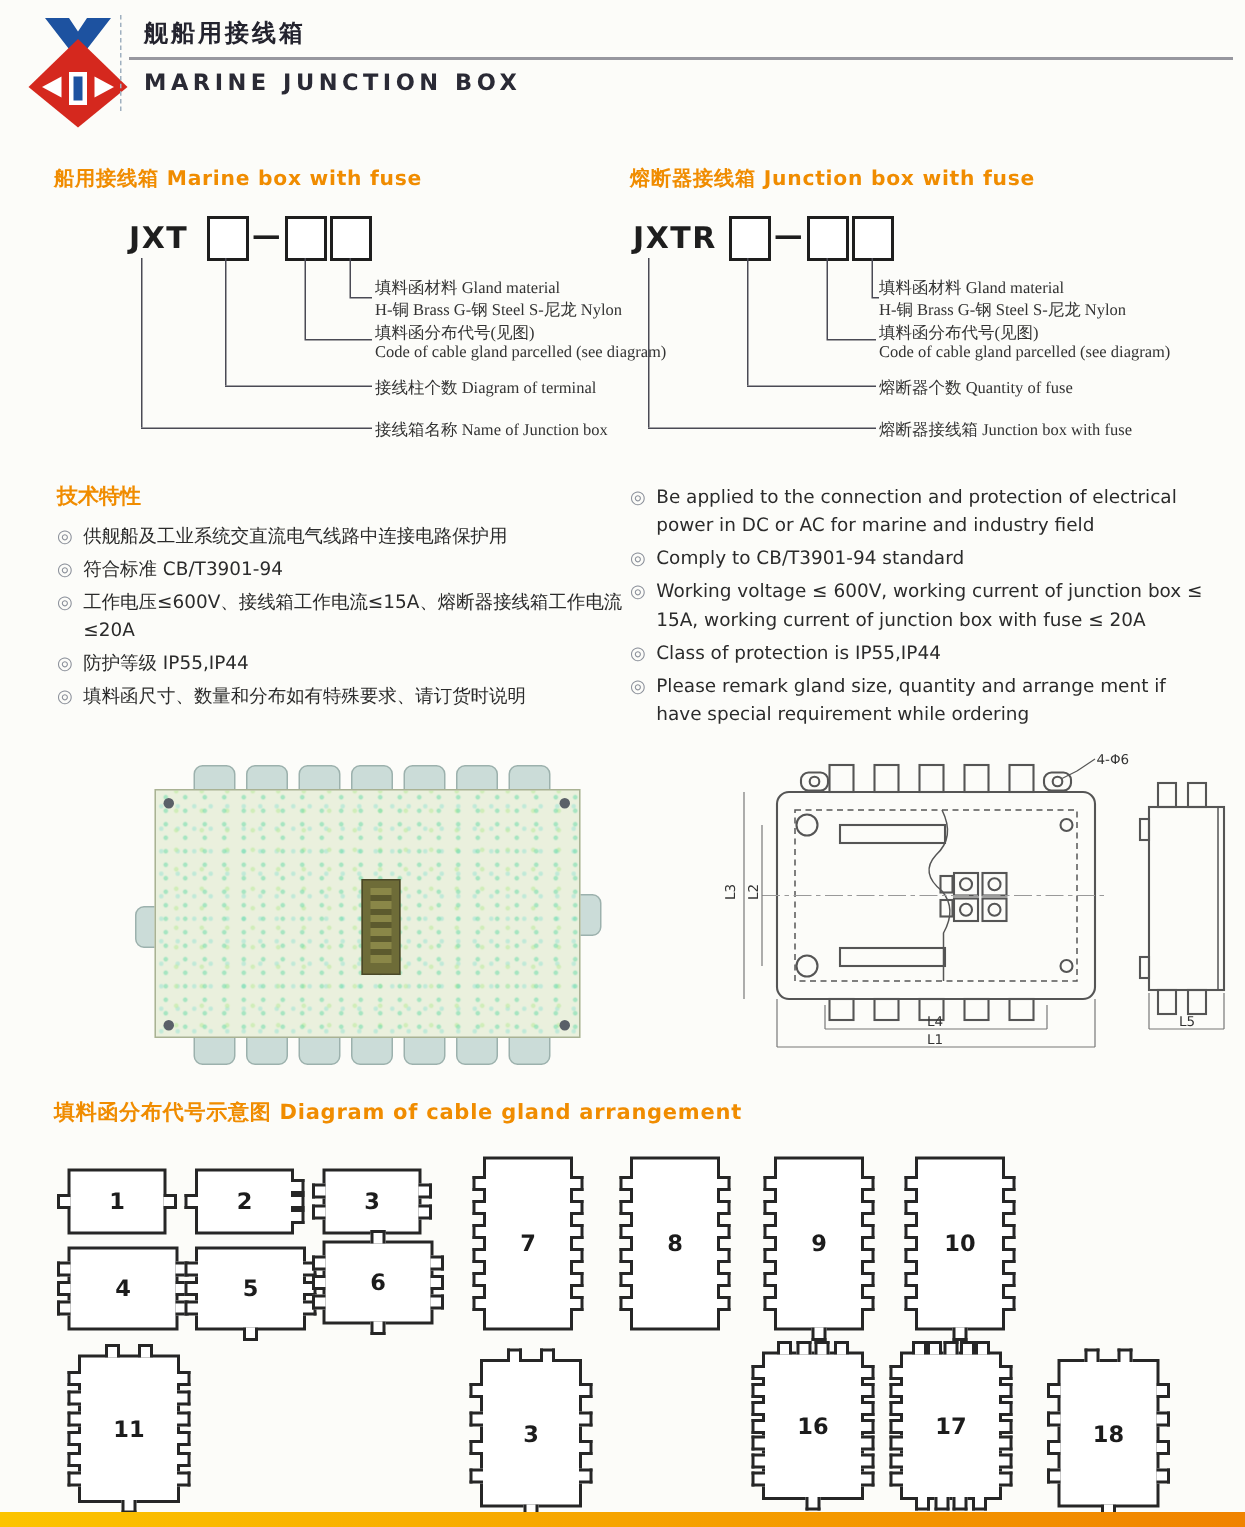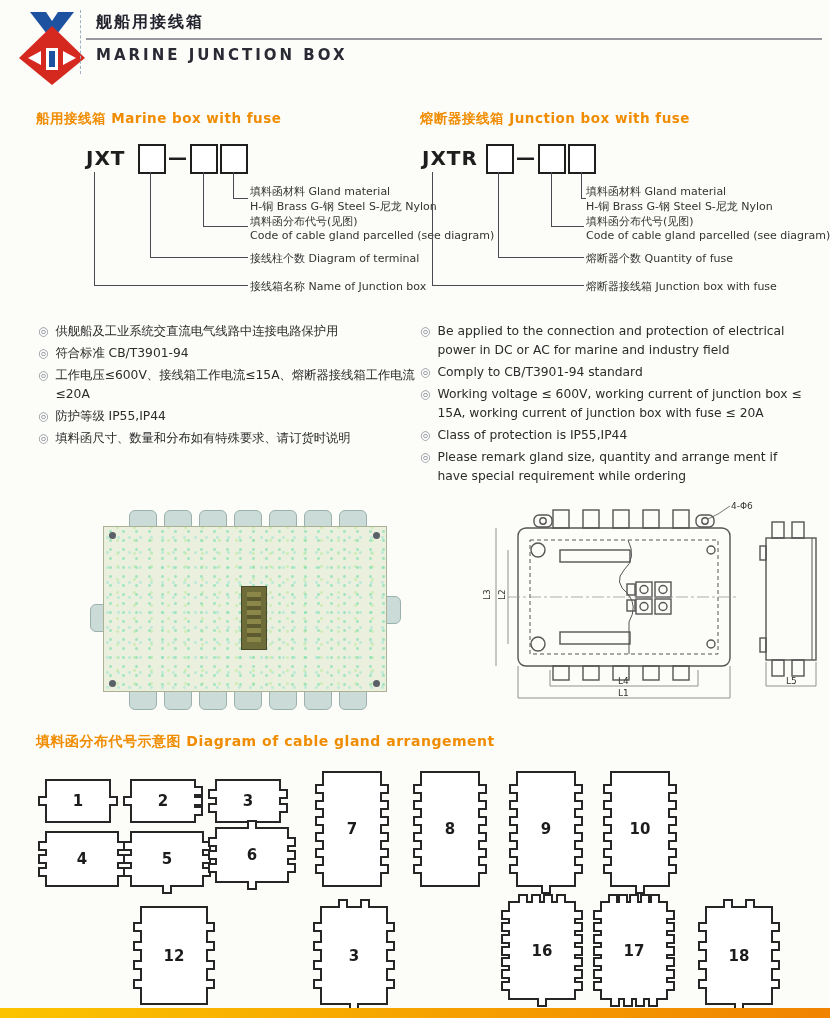--- a/index.html
+++ b/index.html
@@ -16,21 +16,21 @@
   .title-en{position:absolute;left:96px;top:46px;font-size:15px;font-weight:bold;color:#2a2a35;letter-spacing:3px;}
   
   .sec-h{position:absolute;font-size:13.5px;font-weight:bold;color:#f08c00;letter-spacing:.5px;}
   
   .tree{position:absolute;width:390px;height:200px;font-size:11px;}
   .tree .model{position:absolute;left:0;top:6px;font-size:20px;font-weight:bold;color:#1e1e1e;letter-spacing:1px;}
   .tree .mbox{position:absolute;top:4px;width:24px;height:26px;border:2px solid #1e1e1e;background:#fff;}
   .tree .dash{position:absolute;top:6px;font-size:19px;font-weight:bold;color:#1e1e1e;}
   .tree .vline{position:absolute;width:1px;background:#4a4a55;}
   .tree .hline{position:absolute;height:1px;background:#4a4a55;}
-  .tree .lbl{position:absolute;left:164px;color:#333;white-space:nowrap;}
+  .tree .lbl{position:absolute;left:164px;color:#333;white-space:nowrap;font-family:Liberation Serif, serif;}
   .tree .boxA{left:52px}.tree .boxB{left:104px}.tree .boxC{left:134px}.tree .dash{left:82px}
   .tree.wide .boxA{left:64px}.tree.wide .boxB{left:116px}.tree.wide .boxC{left:146px}.tree.wide .dash{left:94px}
   
   .tech-col{position:absolute;width:382px;}
   .tech-h{font-size:14px;font-weight:bold;color:#f08c00;margin:0 0 8px 0;}
   .tech-list{list-style:none;margin:0;padding:0;}
   .tech-list li{display:flex;gap:7px;font-size:12.3px;line-height:1.55;margin-bottom:3px;}
   .tech-list .bullet{color:#8b909a;font-size:12px;flex:0 0 auto;}
   
   .photo{position:absolute;left:95px;top:508px;width:300px;height:202px;}
@@ -118,20 +118,21 @@
   <span class="hline" style="left:10px;top:145px;width:152px;"></span>
   <span class="lbl" style="top:44px;">填料函材料 Gland material</span>
   <span class="lbl" style="top:59px;">H-铜 Brass  G-钢 Steel  S-尼龙 Nylon</span>
   <span class="lbl" style="top:74px;">填料函分布代号(见图)</span>
   <span class="lbl" style="top:89px;">Code of cable gland parcelled (see diagram)</span>
   <span class="lbl" style="top:111px;">熔断器个数 Quantity of fuse</span>
   <span class="lbl" style="top:139px;">熔断器接线箱 Junction box with fuse</span>
 </div>
 
 <div class="tech-col" style="left:38px;top:322px;">
+  <div class="tech-h">技术特性</div>
   <ul class="tech-list">
     <li>
         <span class="bullet">◎</span>
         <span>供舰船及工业系统交直流电气线路中连接电路保护用</span>
       </li>
     <li>
         <span class="bullet">◎</span>
         <span>符合标准 CB/T3901-94</span>
       </li>
     <li>
@@ -392,30 +393,37 @@
       <span class="stub" style="left: -9px; top: 75px; width: 7px; height: 6px; border-right: none;"></span>
       <span class="stub" style="left: -9px; top: 91px; width: 7px; height: 6px; border-right: none;"></span>
       <span class="stub" style="right: -9px; top: 11px; width: 7px; height: 6px; border-left: none;"></span>
       <span class="stub" style="right: -9px; top: 27px; width: 7px; height: 6px; border-left: none;"></span>
       <span class="stub" style="right: -9px; top: 43px; width: 7px; height: 6px; border-left: none;"></span>
       <span class="stub" style="right: -9px; top: 59px; width: 7px; height: 6px; border-left: none;"></span>
       <span class="stub" style="right: -9px; top: 75px; width: 7px; height: 6px; border-left: none;"></span>
       <span class="stub" style="right: -9px; top: 91px; width: 7px; height: 6px; border-left: none;"></span>
       <span class="stub" style="bottom: -9px; left: 23px; width: 6px; height: 7px; border-top: none;"></span>
     </div>
-    <div class="gbox" style="left: 105px; top: 143px; width: 64px; height: 95px;">
-      <span>12</span>
-      <span class="stub" style="left: -9px; top: 14px; width: 7px; height: 6px; border-right: none;"></span>
-      <span class="stub" style="left: -9px; top: 33px; width: 7px; height: 6px; border-right: none;"></span>
-      <span class="stub" style="left: -9px; top: 52px; width: 7px; height: 6px; border-right: none;"></span>
-      <span class="stub" style="left: -9px; top: 71px; width: 7px; height: 6px; border-right: none;"></span>
-      <span class="stub" style="right: -9px; top: 14px; width: 7px; height: 6px; border-left: none;"></span>
-      <span class="stub" style="right: -9px; top: 33px; width: 7px; height: 6px; border-left: none;"></span>
-      <span class="stub" style="right: -9px; top: 52px; width: 7px; height: 6px; border-left: none;"></span>
-      <span class="stub" style="right: -9px; top: 71px; width: 7px; height: 6px; border-left: none;"></span>
+    <div class="gbox" style="left: 17px; top: 140px; width: 64px; height: 95px;">
+      <span>11</span>
+      <span class="stub" style="left: -9px; top: 8.57143px; width: 7px; height: 6px; border-right: none;"></span>
+      <span class="stub" style="left: -9px; top: 22.1429px; width: 7px; height: 6px; border-right: none;"></span>
+      <span class="stub" style="left: -9px; top: 35.7143px; width: 7px; height: 6px; border-right: none;"></span>
+      <span class="stub" style="left: -9px; top: 49.2857px; width: 7px; height: 6px; border-right: none;"></span>
+      <span class="stub" style="left: -9px; top: 62.8571px; width: 7px; height: 6px; border-right: none;"></span>
+      <span class="stub" style="left: -9px; top: 76.4286px; width: 7px; height: 6px; border-right: none;"></span>
+      <span class="stub" style="right: -9px; top: 8.57143px; width: 7px; height: 6px; border-left: none;"></span>
+      <span class="stub" style="right: -9px; top: 22.1429px; width: 7px; height: 6px; border-left: none;"></span>
+      <span class="stub" style="right: -9px; top: 35.7143px; width: 7px; height: 6px; border-left: none;"></span>
+      <span class="stub" style="right: -9px; top: 49.2857px; width: 7px; height: 6px; border-left: none;"></span>
+      <span class="stub" style="right: -9px; top: 62.8571px; width: 7px; height: 6px; border-left: none;"></span>
+      <span class="stub" style="right: -9px; top: 76.4286px; width: 7px; height: 6px; border-left: none;"></span>
+      <span class="stub" style="top: -9px; left: 16.3333px; width: 6px; height: 7px; border-bottom: none;"></span>
+      <span class="stub" style="top: -9px; left: 37.6667px; width: 6px; height: 7px; border-bottom: none;"></span>
+      <span class="stub" style="bottom: -9px; left: 27px; width: 6px; height: 7px; border-top: none;"></span>
     </div>
     <div class="gbox" style="left: 285px; top: 143px; width: 64px; height: 95px;">
       <span>3</span>
       <span class="stub" style="left: -9px; top: 14px; width: 7px; height: 6px; border-right: none;"></span>
       <span class="stub" style="left: -9px; top: 33px; width: 7px; height: 6px; border-right: none;"></span>
       <span class="stub" style="left: -9px; top: 52px; width: 7px; height: 6px; border-right: none;"></span>
       <span class="stub" style="left: -9px; top: 71px; width: 7px; height: 6px; border-right: none;"></span>
       <span class="stub" style="right: -9px; top: 14px; width: 7px; height: 6px; border-left: none;"></span>
       <span class="stub" style="right: -9px; top: 33px; width: 7px; height: 6px; border-left: none;"></span>
       <span class="stub" style="right: -9px; top: 52px; width: 7px; height: 6px; border-left: none;"></span>

